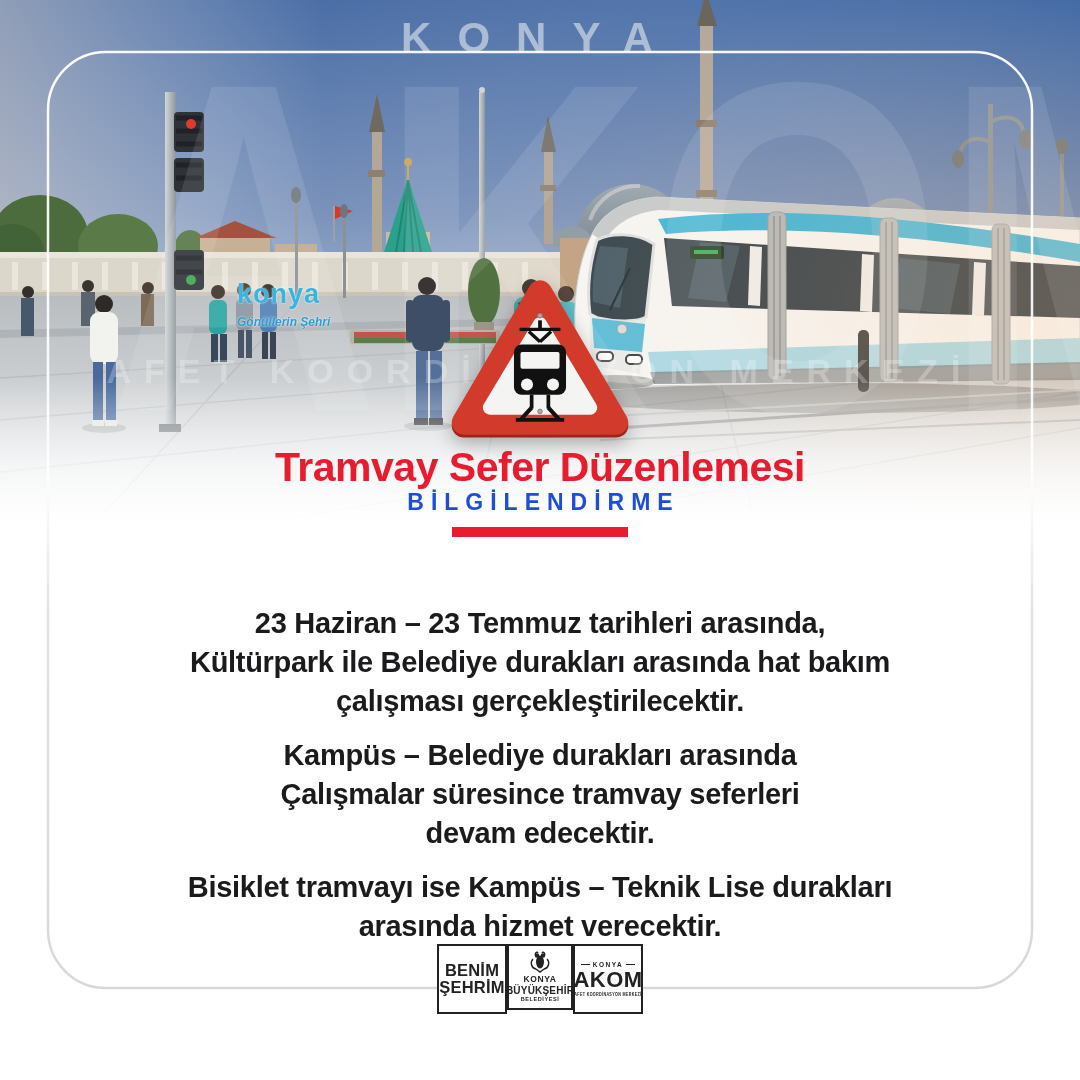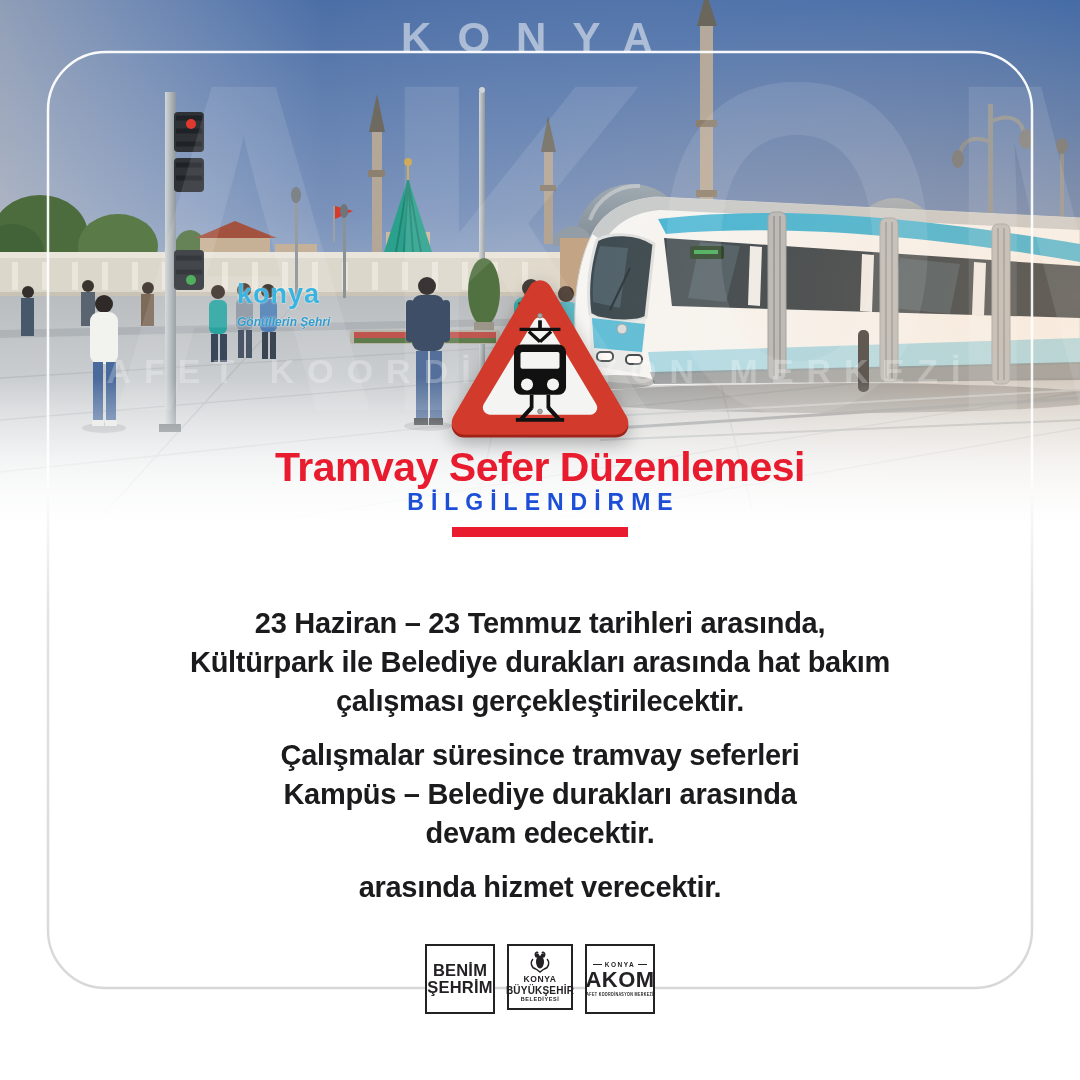--- a/index.html
+++ b/index.html
@@ -32,21 +32,21 @@
             font-size:23px;font-weight:700;color:#1d4ed8;letter-spacing:7px;text-indent:7px;}
   .redbar{position:absolute;top:527px;left:452px;width:176px;height:10px;background:#e81c2e;}
 
   
   .bodytext{position:absolute;top:568px;left:0;width:100%;margin-top:36px;}
   .bodytext p{margin:0 0 15px 0;font-size:29px;line-height:39px;font-weight:700;
               color:#1b1b1d;text-align:center;letter-spacing:-.3px;}
   .bodytext .line{display:block;white-space:nowrap;}
 
   
-  .logos{position:absolute;top:944px;left:0;width:100%;display:flex;justify-content:center;gap:12px;}
+  .logos{position:absolute;top:944px;left:0;width:100%;display:flex;justify-content:center;gap:0;}
   .logo-box{width:66px;height:66px;border:2.5px solid #242124;background:#fff;box-sizing:content-box;
             display:flex;flex-direction:column;align-items:center;justify-content:center;color:#242124;}
   .lb1 span{display:block;font-size:16.5px;font-weight:700;line-height:1.05;letter-spacing:.2px;text-align:center;}
   .lb2{justify-content:flex-start;padding-top:4px;box-sizing:border-box;height:66px;}
   .lb2 .l2a{font-size:8.5px;font-weight:700;letter-spacing:.6px;line-height:1.15;margin-top:1px;}
   .lb2 .l2b{font-size:10px;font-weight:700;letter-spacing:.2px;line-height:1.1;}
   .lb2 .l2c{font-size:5.5px;font-weight:700;letter-spacing:.6px;line-height:1.2;}
   .lb3 .akom-top{display:flex;align-items:center;gap:3px;font-size:6.5px;font-weight:700;letter-spacing:1.5px;}
   .lb3 .akom-top::before,.lb3 .akom-top::after{content:"";display:block;width:9px;height:1px;background:#242124;}
   .lb3 .akom-name{font-size:22px;font-weight:700;letter-spacing:.5px;line-height:1.05;}
@@ -390,25 +390,26 @@
   <div class="subtitle">BİLGİLENDİRME</div>
   <div class="redbar"></div>
 
   <div class="bodytext">
     <p>
       <span class="line">23 Haziran – 23 Temmuz tarihleri arasında,</span>
       <span class="line">Kültürpark ile Belediye durakları arasında hat bakım</span>
       <span class="line">çalışması gerçekleştirilecektir.</span>
     </p>
     <p>
+      <span class="line">Kampüs – Belediye durakları arasında</span>
       <span class="line">Çalışmalar süresince tramvay seferleri</span>
-      <span class="line">Kampüs – Belediye durakları arasında</span>
       <span class="line">devam edecektir.</span>
     </p>
     <p>
+      <span class="line">Bisiklet tramvayı ise Kampüs – Teknik Lise durakları</span>
       <span class="line">arasında hizmet verecektir.</span>
     </p>
   </div>
 
   <div class="logos">
     <div class="logo-box lb1">
       <span>BENİM</span>
       <span>ŞEHRİM</span>
     </div>
     <div class="logo-box lb2">

